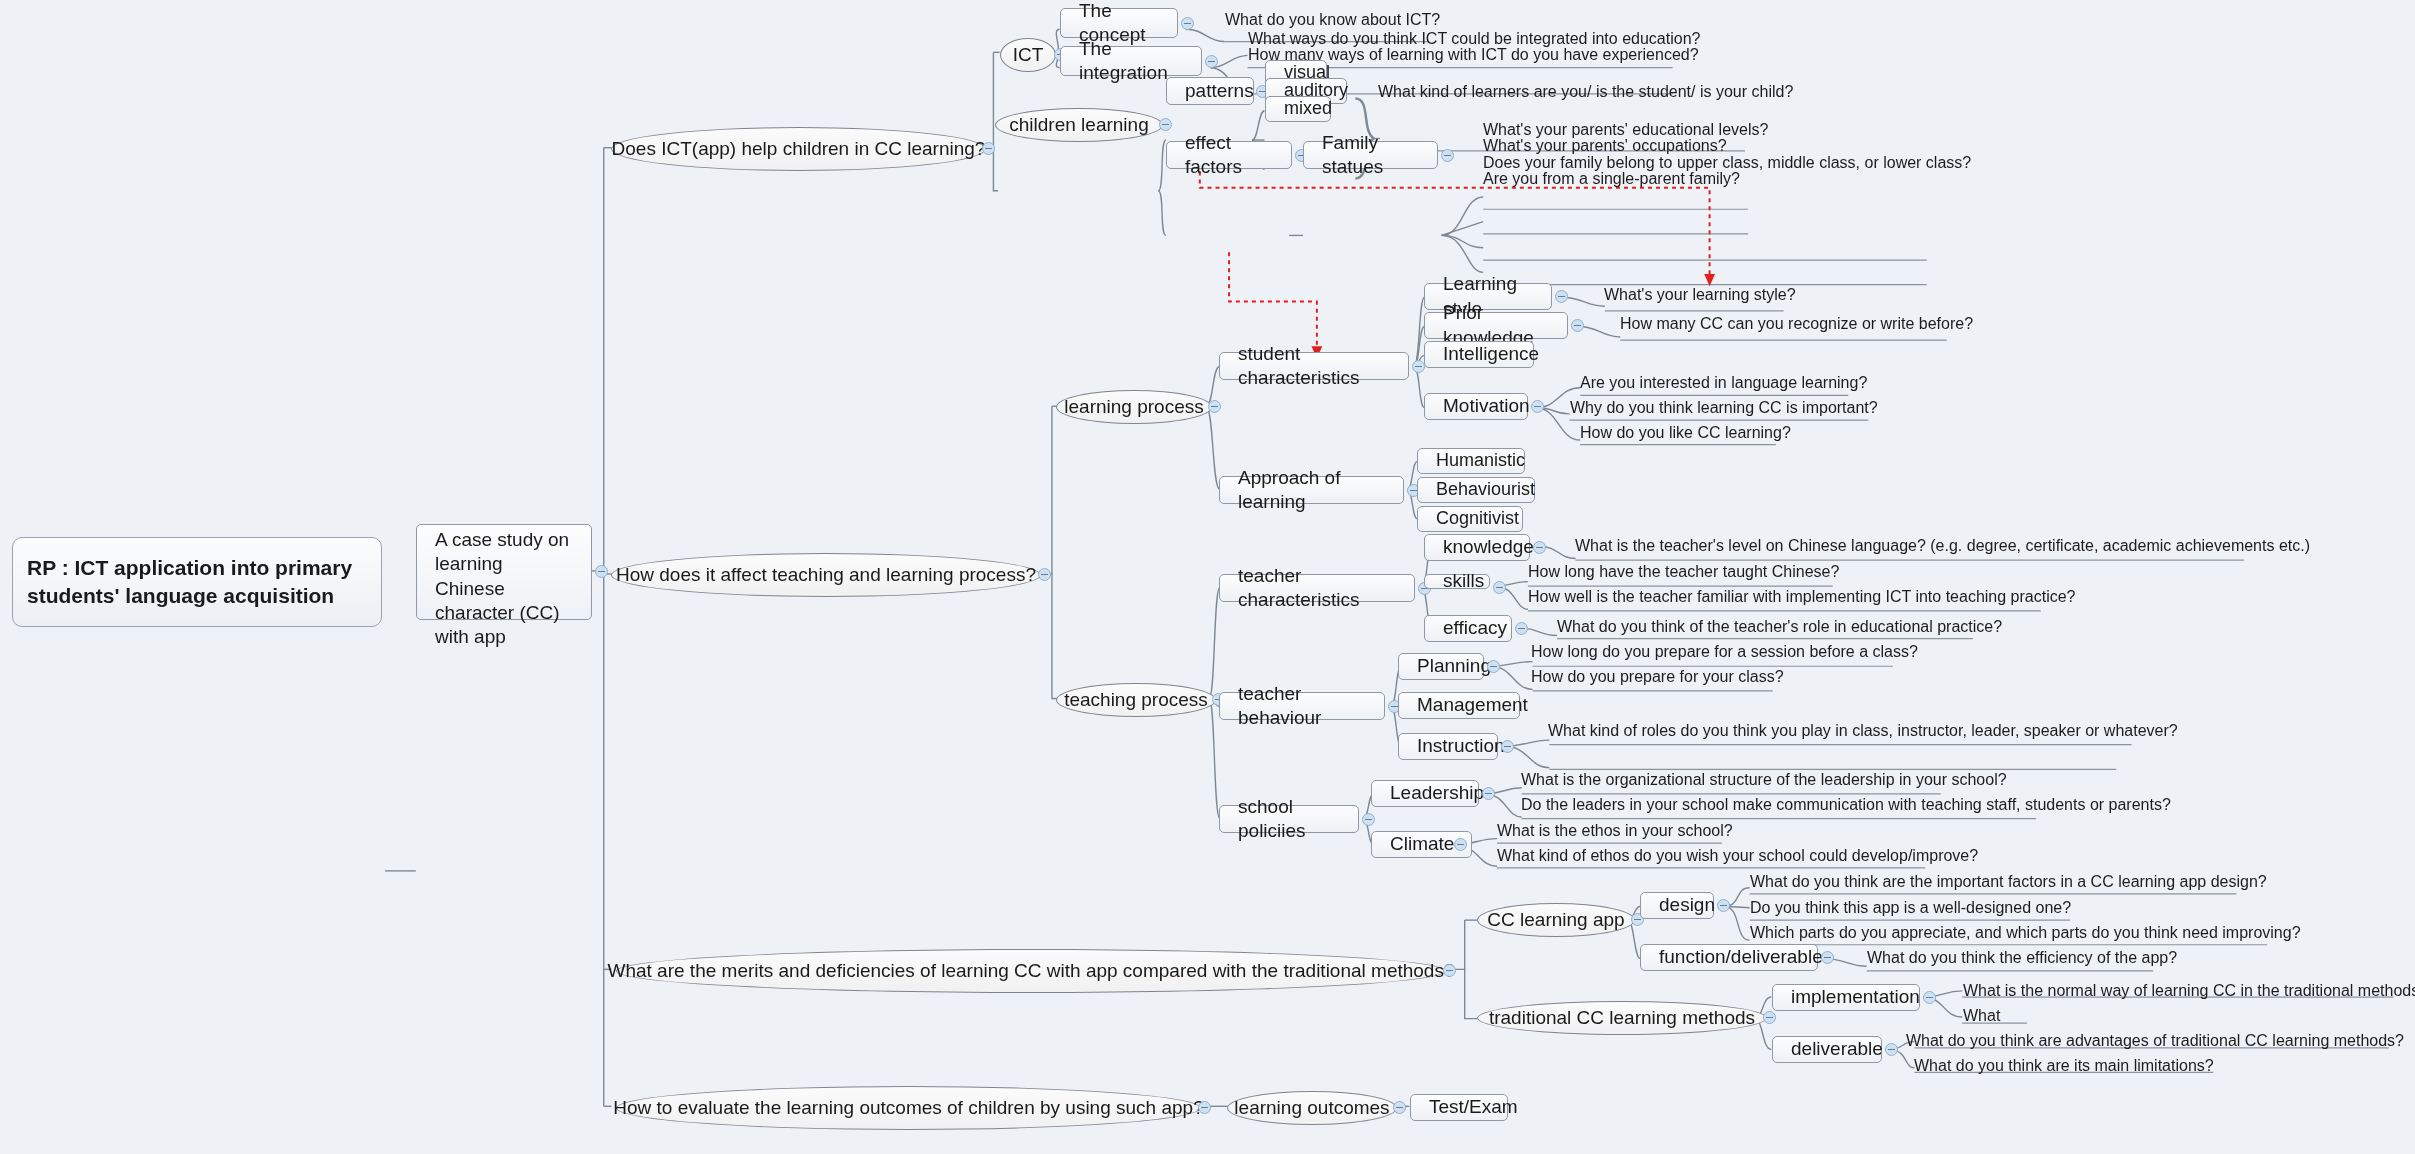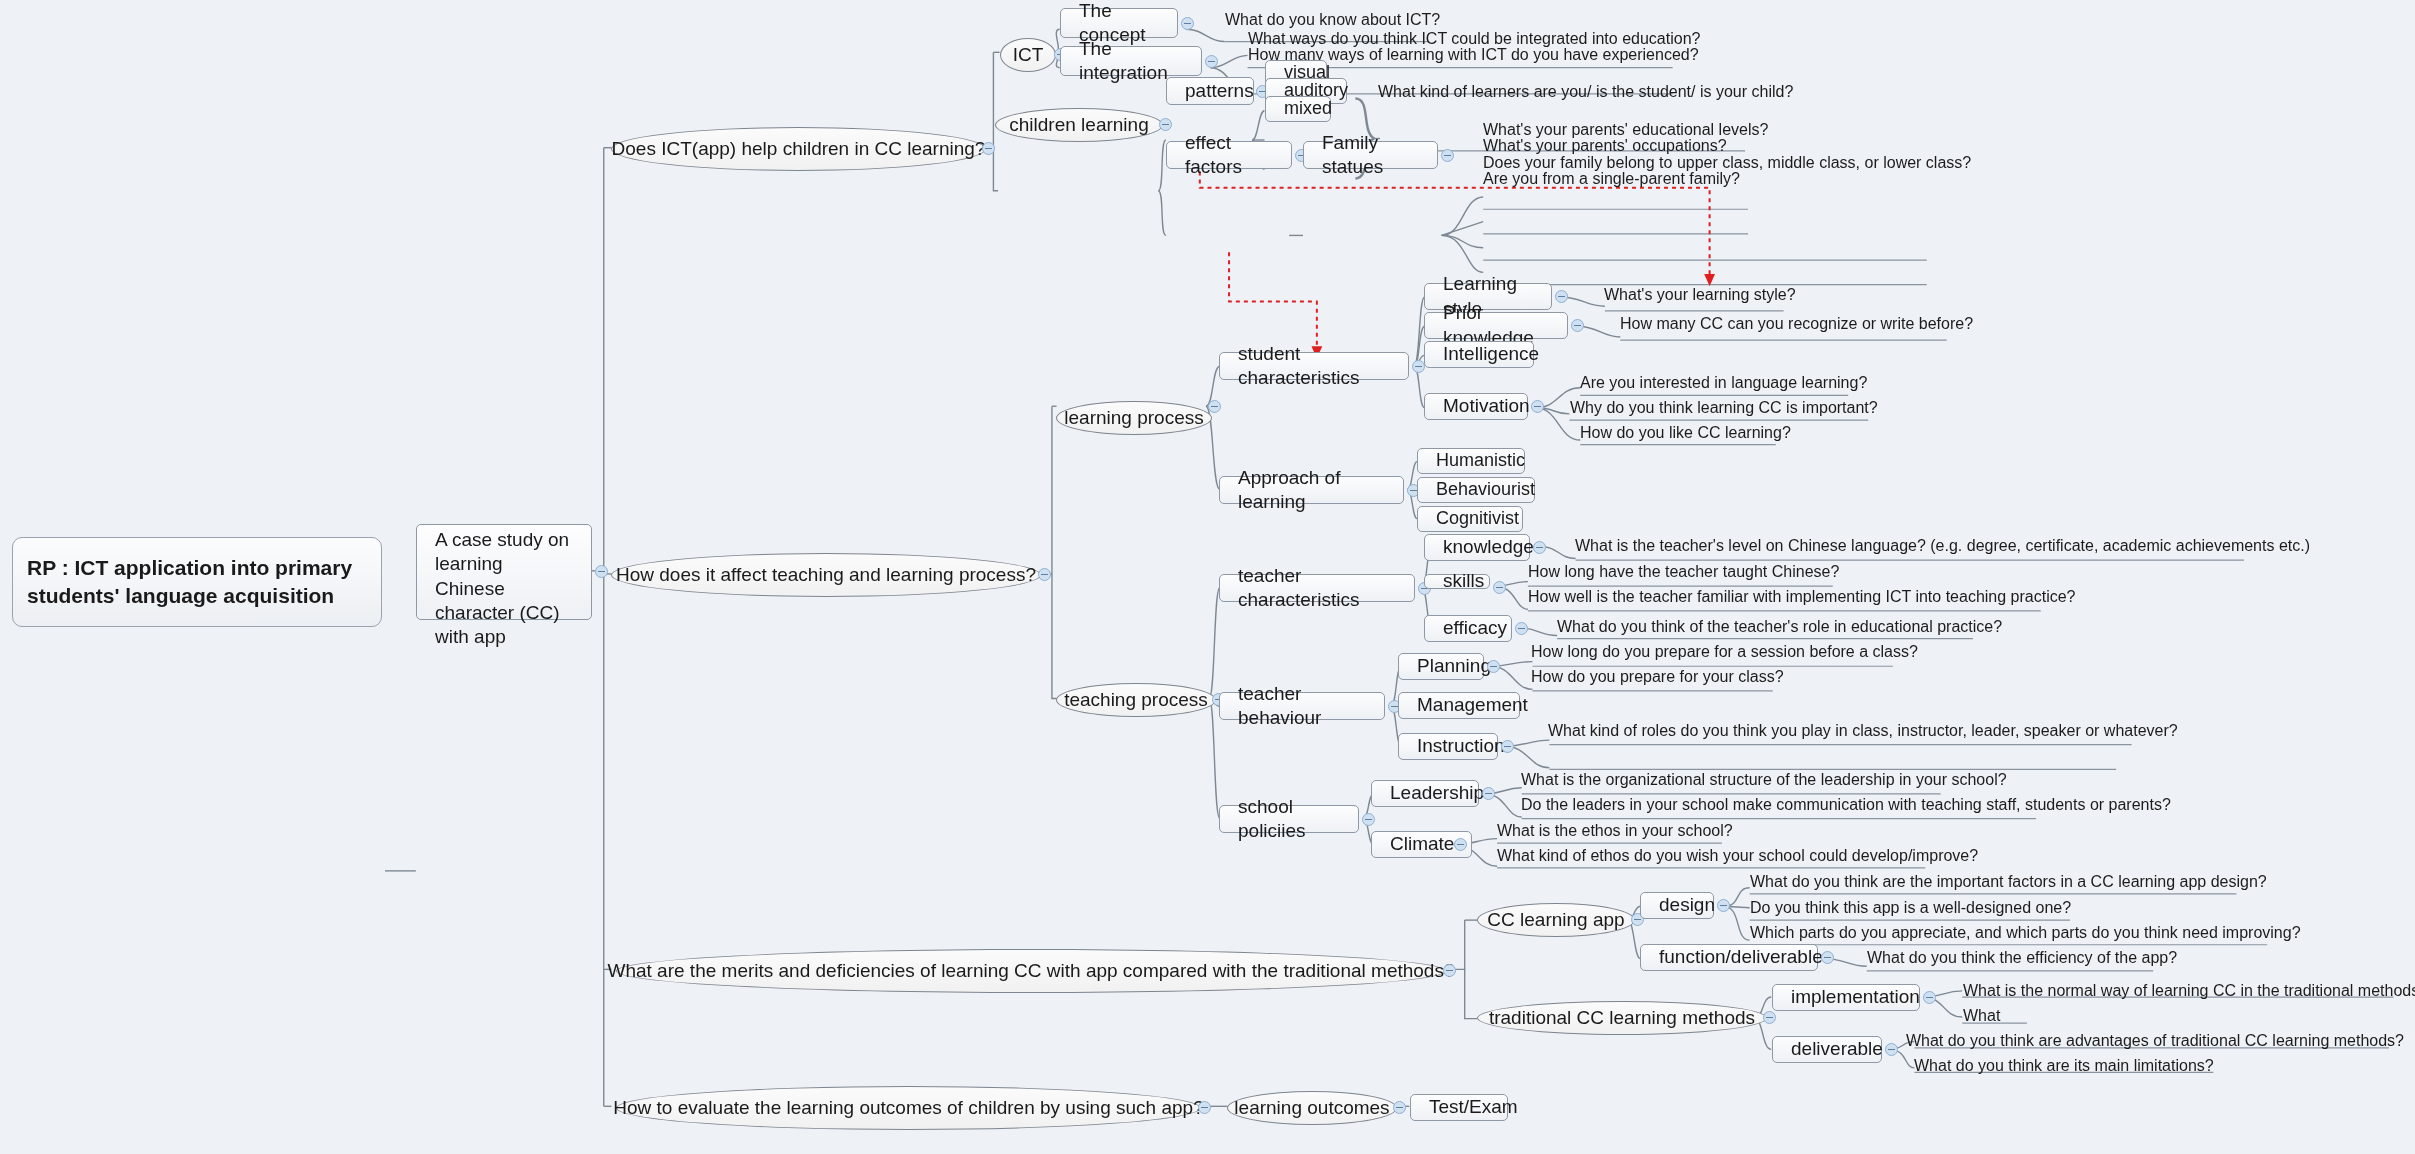--- a/index.html
+++ b/index.html
@@ -350,21 +350,21 @@
   </div>
   <div class="node n-leaf" style="left:1483px; top:167px; width:460px; height:22px;">
     <span class="txt">Are you from a single-parent family?</span>
   </div>
 
   <div class="node n-ellipse" style="left:611px; top:553px; width:430px; height:44px;">
     <span>How does it affect teaching and learning process?</span>
   </div>
   <span class="collapse" style="left:1038px; top:568px;"></span>
 
-  <div class="node n-ellipse" style="left:1056px; top:390px; width:156px; height:34px;margin-top:11px;">
+  <div class="node n-ellipse" style="left:1056px; top:390px; width:156px; height:34px;">
     <span>learning process</span>
   </div>
   <span class="collapse" style="left:1208px; top:400px;"></span>
 
   <div class="node n-box" style="left:1219px; top:352px; width:190px; height:28px;">
     <span>student characteristics</span>
   </div>
   <span class="collapse" style="left:1412px; top:360px;"></span>
 
   <div class="node n-box" style="left:1424px; top:283px; width:128px; height:27px;">

